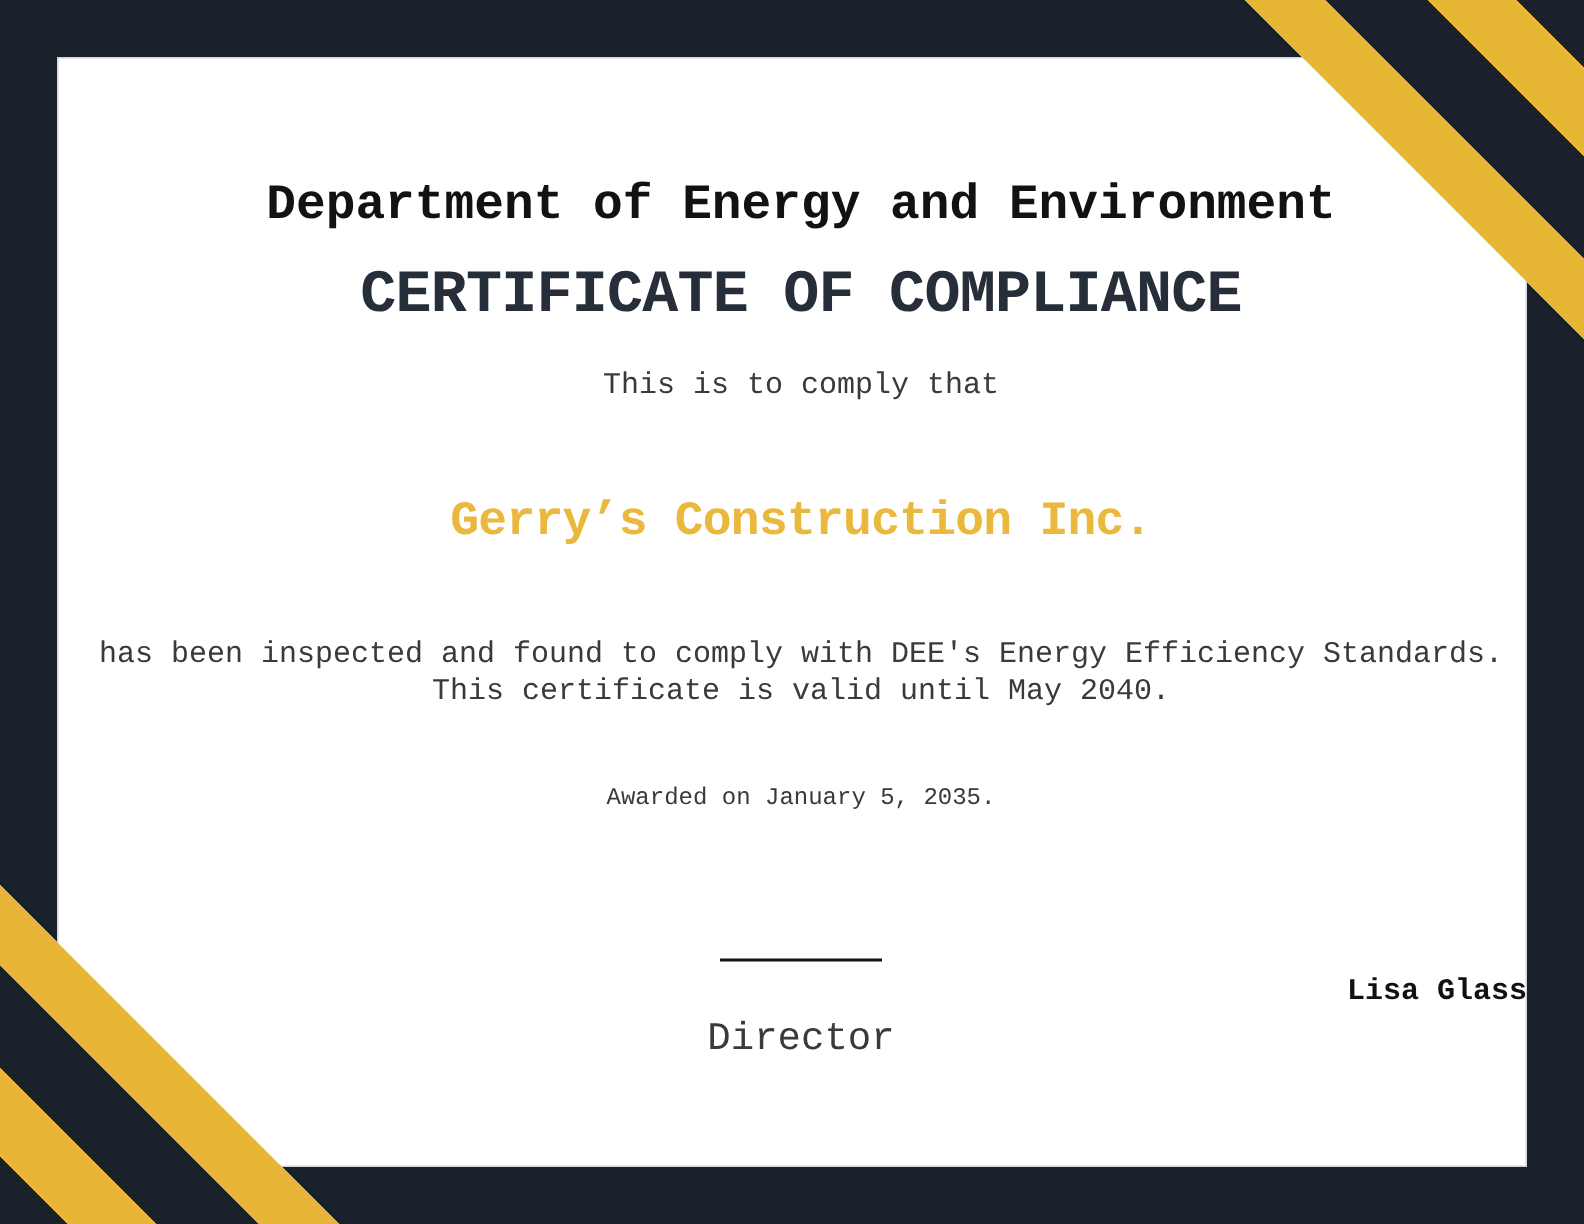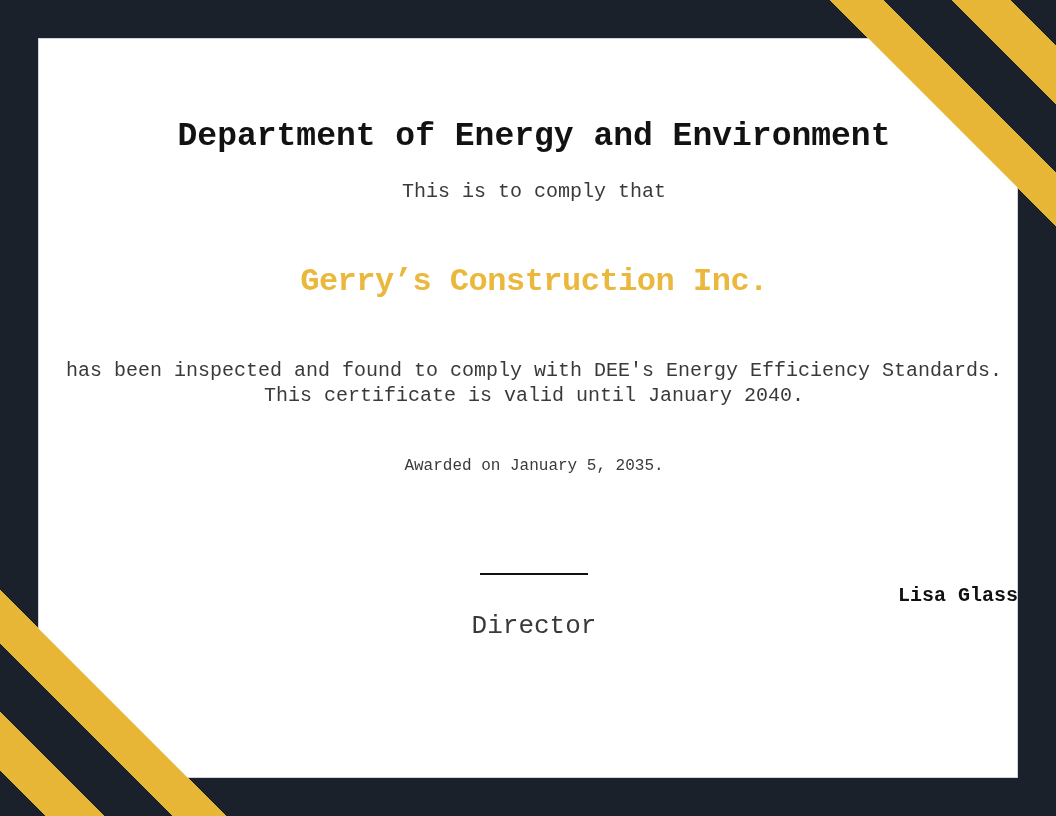--- a/index.html
+++ b/index.html
@@ -124,28 +124,29 @@
 <div class="stage" style="--border-navy: #1a212b; --stripe-yellow: #e7b636; --page-background: #ffffff; --issuer-color: #121212; --title-color: #262e3a; --recipient-gold: #eab83d; --text-color: #3a3a3a; --signature-color: #111111;">
 
   <div class="stripes tr"></div>
   <div class="stripes bl"></div>
 
   <div class="panel"></div>
 
   <div class="content">
     <div class="issuer">Department of Energy and Environment</div>
 
+    <div class="cert-title">CERTIFICATE OF COMPLIANCE</div>
 
     <div class="intro">This is to comply that</div>
 
     <div class="recipient">Gerry’s Construction Inc.</div>
 
     <div class="statement">
       <div>has been inspected and found to comply with DEE's Energy Efficiency Standards.</div>
-      <div>This certificate is valid until January 2040.</div>
+      <div>This certificate is valid until May 2040.</div>
     </div>
 
     <div class="awarded">Awarded on January 5, 2035.</div>
 
     <hr class="sig-line">
 
     <div class="sig-name">Lisa Glass</div>
 
     <div class="sig-role">Director</div>
   </div>

